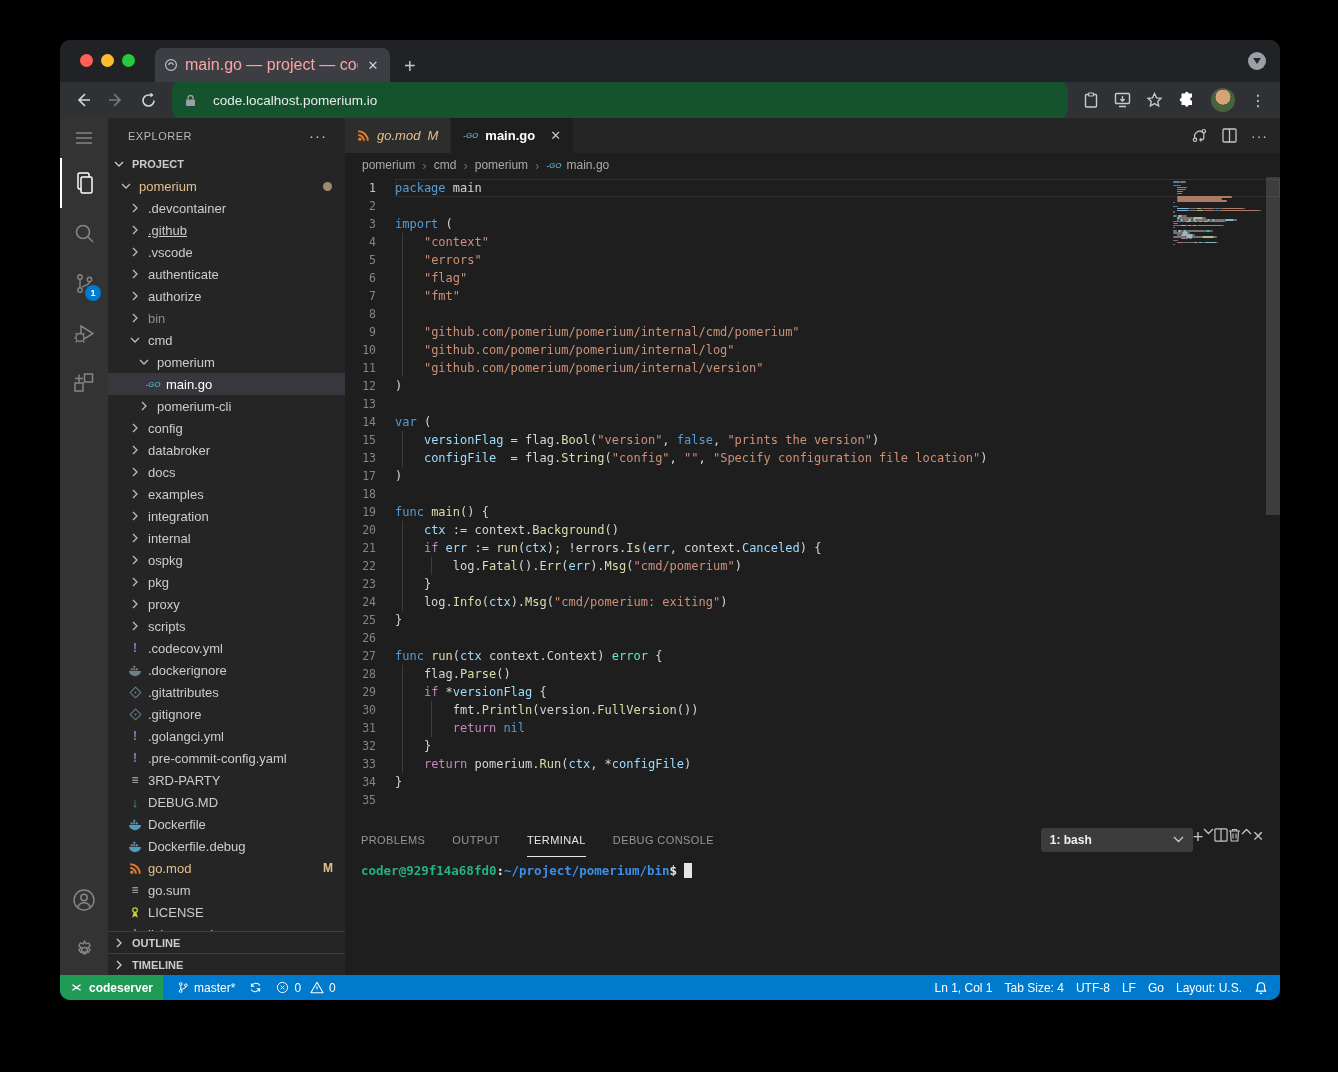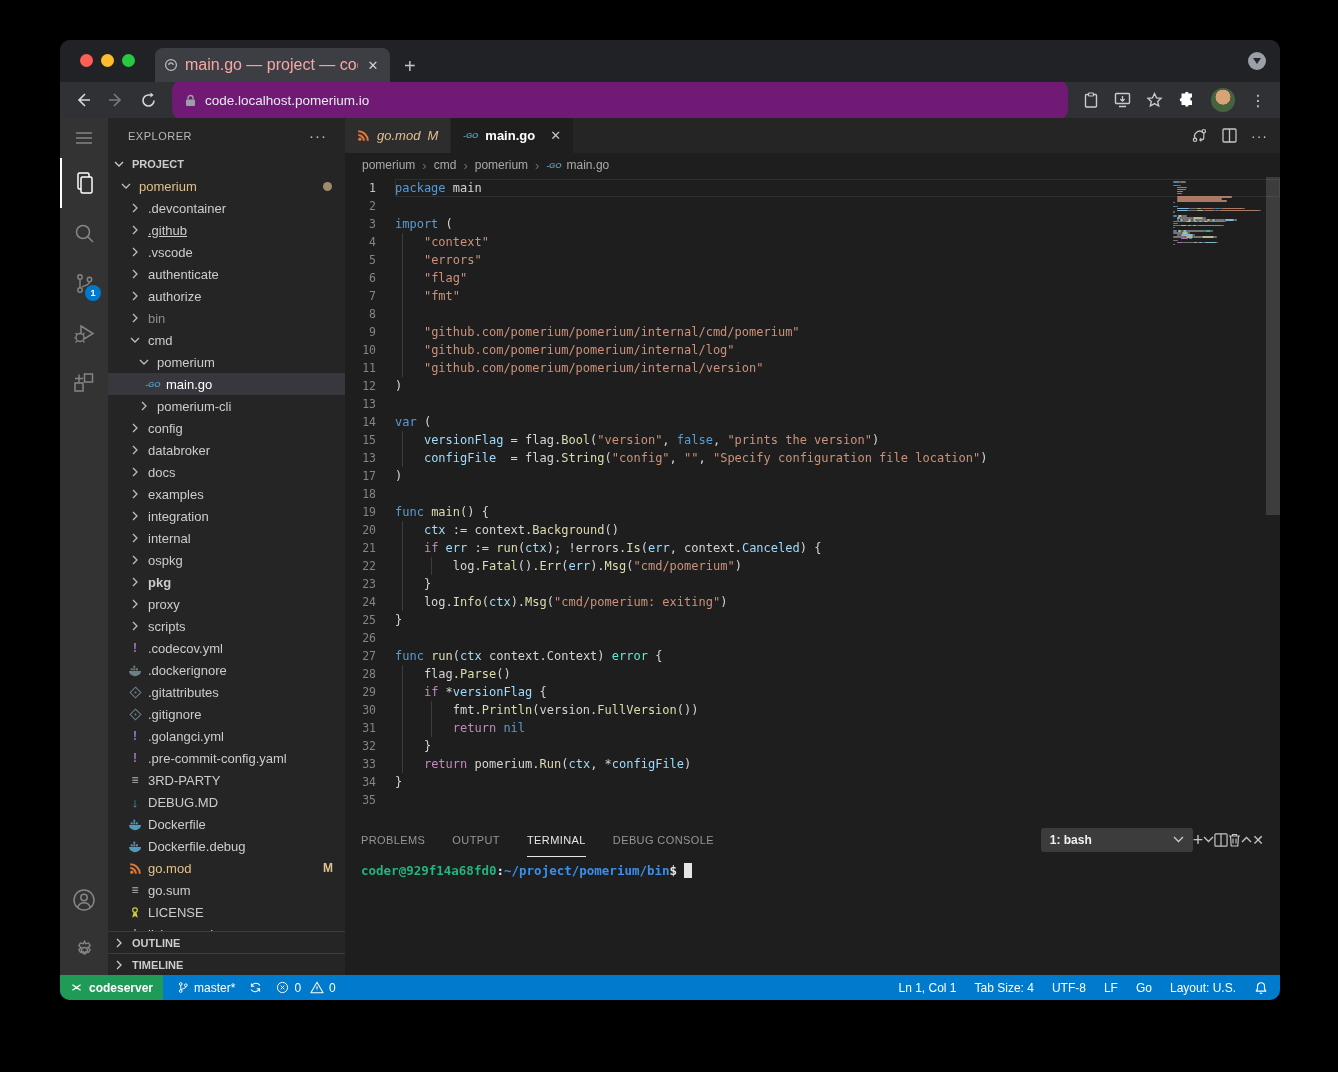--- a/index.html
+++ b/index.html
@@ -13,21 +13,21 @@
   .l-red{background:#ff5f57}.l-yellow{background:#febc2e}.l-green{background:#28c840}
   .btab{margin-left:95px;width:235px;height:34px;background:#3c3e43;border-radius:8px 8px 0 0;display:flex;align-items:center;padding:0 9px;gap:7px}
   .btab-title{flex:1;font-size:16px;color:#fca5a5;white-space:nowrap;overflow:hidden}
   .bclose{color:#cdd1d6;font-size:13px;flex:none;width:16px;text-align:center;cursor:pointer}
   .newtab{color:#c0c4c9;font-size:20px;margin:0 0 6px 14px;line-height:1;cursor:pointer}
   .tabsearch{position:absolute;right:14px;top:12px;width:18px;height:18px;border-radius:50%;background:#9aa0a6;display:flex;align-items:center;justify-content:center}
   .tabsearch svg{display:block}
   .toolbar{height:36px;background:#303134;display:flex;align-items:center;padding:0 14px;gap:15px}
   .nav-ic{color:#d2d5d9;display:flex}
   .nav-ic.disabled{color:#75797e}
-  .urlbar{flex:1;height:44px;background:#701a75;border-radius:14px;display:flex;align-items:center;padding:0 13px;gap:9px}
+  .urlbar{flex:1;height:44px;background:#14532d;border-radius:14px;display:flex;align-items:center;padding:0 13px;gap:17px}
   .url{color:#e8eaed;font-size:13.5px}
   .tool-ic{color:#c7cbd0;display:flex}
   .avatar{width:24px;height:24px;border-radius:50%;background:radial-gradient(circle at 50% 38%, #d8a277 0 38%, #46633f 40%);flex:none}
 
   
   .vscode{height:857px;display:flex;background:#1e1e1e;position:relative}
   .activitybar{width:48px;background:#333333;display:flex;flex-direction:column;align-items:center;flex:none}
   .ab-icon{width:48px;height:50px;display:flex;align-items:center;justify-content:center;color:#858585;position:relative;cursor:pointer}
   .ab-icon.active{color:#fff;box-shadow:inset 2px 0 0 #fff}
   .ab-badge{position:absolute;right:7px;bottom:7px;background:#007acc;color:#fff;font-size:9px;width:16px;height:16px;border-radius:50%;display:flex;align-items:center;justify-content:center;font-weight:bold}
@@ -75,34 +75,34 @@
   .minimap{position:absolute;top:4px;right:15px;width:92px;cursor:pointer}
   .mline{display:flex;height:1.9px;align-items:center}
   .mbar{height:1.5px;border-radius:1px;opacity:.8}
   .b-k{background:#569cd6}.b-c{background:#c586c0}.b-s{background:#ce9178}.b-f{background:#dcdcaa}.b-v{background:#9cdcfe}.b-t{background:#4ec9b0}.b-p{background:#8a8a8a}
   .vsb-thumb{position:absolute;top:0;right:0;width:14px;height:338px;background:rgba(121,121,121,.35);cursor:pointer}
 
   .panel{height:153px;display:flex;flex-direction:column;background:#1e1e1e;flex:none}
   .panelbar{height:35px;flex:none;display:flex;align-items:center;padding:0 16px}
   .ptab{font-size:11px;color:#969696;margin-right:27px;height:35px;display:flex;align-items:center;letter-spacing:.4px;cursor:pointer}
   .ptab.active{color:#e7e7e7;box-shadow:inset 0 -1px 0 #e7e7e7}
-  .pcontrols{margin-left:auto;display:flex;align-items:center;gap:0;color:#c5c5c5}
+  .pcontrols{margin-left:auto;display:flex;align-items:flex-start;gap:0;color:#c5c5c5}
   .shellsel{width:152px;height:24px;background:#3c3c3c;border-radius:3px;display:flex;align-items:center;padding:0 9px;font-size:12px;color:#f0f0f0;font-weight:bold;cursor:pointer}
   .shellsel svg{margin-left:auto}
   .terminal{flex:1;padding:6px 16px;font-family:"DejaVu Sans Mono",monospace;font-size:12.5px;cursor:text}
   .tuser{color:#24b47e;font-weight:bold}
   .tpath{color:#3b8eea;font-weight:bold}
   .tsym{color:#e5e5e5;font-weight:bold}
   .cursorblock{display:inline-block;width:8px;height:15px;background:#e5e5e5;vertical-align:-3px;margin-left:7px}
 
   .statusbar{height:25px;background:#007acc;display:flex;align-items:center;color:#fff;font-size:12px}
   .remote{background:#1f9b57;height:100%;display:flex;align-items:center;padding:0 10px;gap:6px;cursor:pointer}
   .sb-item{display:flex;align-items:center;gap:5px;margin-left:14px;cursor:pointer}
   .sb-right{margin-left:auto;display:flex;align-items:center;gap:0;padding-right:12px}
-  .sb-right .sb-item{margin-left:18px}
+  .sb-right .sb-item{margin-left:12px}
   .icwrap{display:flex;align-items:center}
 </style>
 </head>
 <body>
 
 <div class="window">
 
   <div class="tabstrip">
     <div class="lights">
       <span class="light l-red"></span>
@@ -390,21 +390,21 @@
             <span>internal</span>
           </div>
           <div class="trow" style="padding-left: 19px;">
             <span class="slot">
               <svg width="16" height="16" viewBox="0 0 16 16">
                 <path d="M6 4l4 4-4 4" fill="none" stroke="#bdbdbd" stroke-width="1.3"></path>
               </svg>
             </span>
             <span>ospkg</span>
           </div>
-          <div class="trow" style="padding-left: 19px; font-weight: bold;">
+          <div class="trow" style="padding-left: 19px;">
             <span class="slot">
               <svg width="16" height="16" viewBox="0 0 16 16">
                 <path d="M6 4l4 4-4 4" fill="none" stroke="#bdbdbd" stroke-width="1.3"></path>
               </svg>
             </span>
             <span>pkg</span>
           </div>
           <div class="trow" style="padding-left: 19px;">
             <span class="slot">
               <svg width="16" height="16" viewBox="0 0 16 16">

